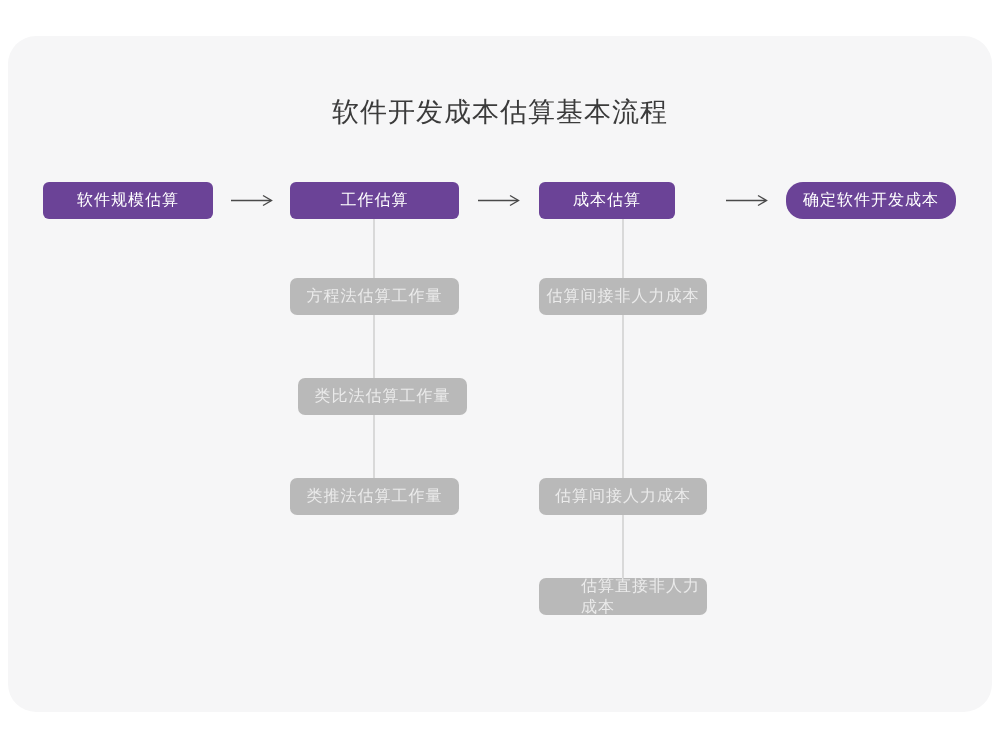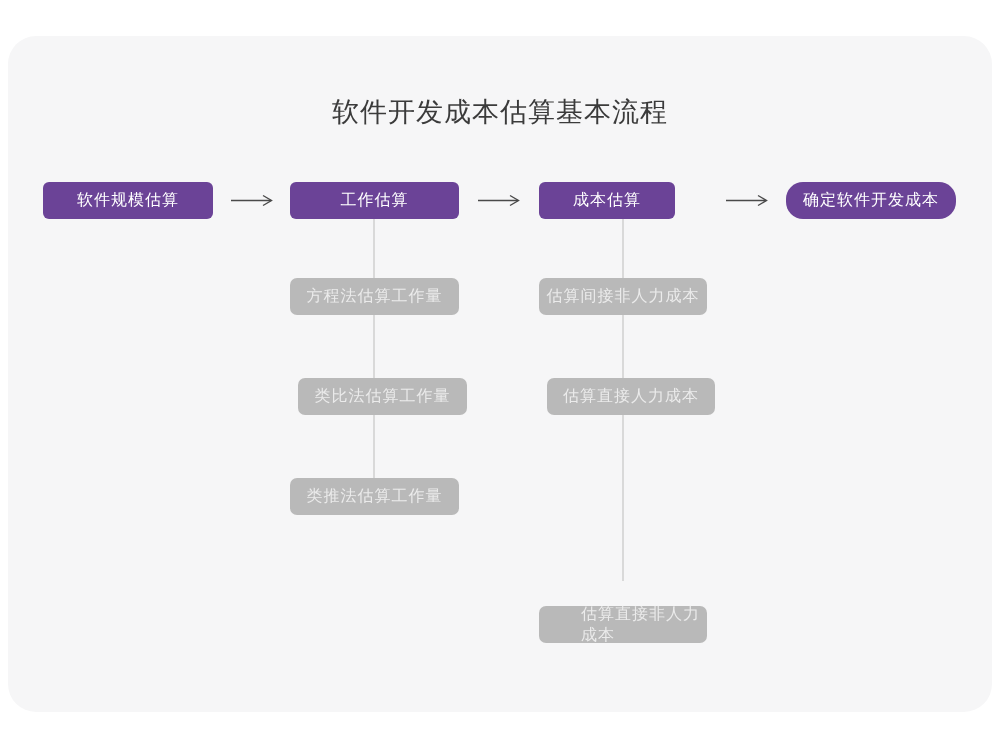--- a/index.html
+++ b/index.html
@@ -74,21 +74,21 @@
     justify-content: center;
     font-size: 16px;
     letter-spacing: 1px;
     box-sizing: border-box;
   }
   .col-work { left: 282px; width: 169px; }
   .col-cost { left: 531px; width: 168px; }
   .r0 { top: 242px; }
   .r1 { top: 342px; margin-left: 8px; }
   .r2 { top: 442px; }
-  .r3 { top: 570px; padding-left: 42px; }
+  .r3 { top: 542px; padding-left: 42px; }
 </style>
 </head>
 <body>
 
 <div class="canvas">
   <div class="card">
 
     <h1 class="title">软件开发成本估算基本流程</h1>
 
     <div class="vline v-work"></div>
@@ -115,17 +115,17 @@
       <polyline points="33,1.5 41.5,6.5 33,11.5" fill="none" stroke="#4a4a4a" stroke-width="1.4"></polyline>
     </svg>
 
     <div class="stage s3">确定软件开发成本</div>
 
     <div class="sub col-work r0">方程法估算工作量</div>
     <div class="sub col-work r1">类比法估算工作量</div>
     <div class="sub col-cost r0">估算间接非人力成本</div>
 
     <div class="sub col-work r2">类推法估算工作量</div>
-    <div class="sub col-cost r1">估算直接人力成本</div>
+    <div class="sub col-cost r2">估算间接人力成本</div>
     <div class="sub col-cost r3">估算直接非人力成本</div>
 
   </div>
 </div>
 
 </body></html>

